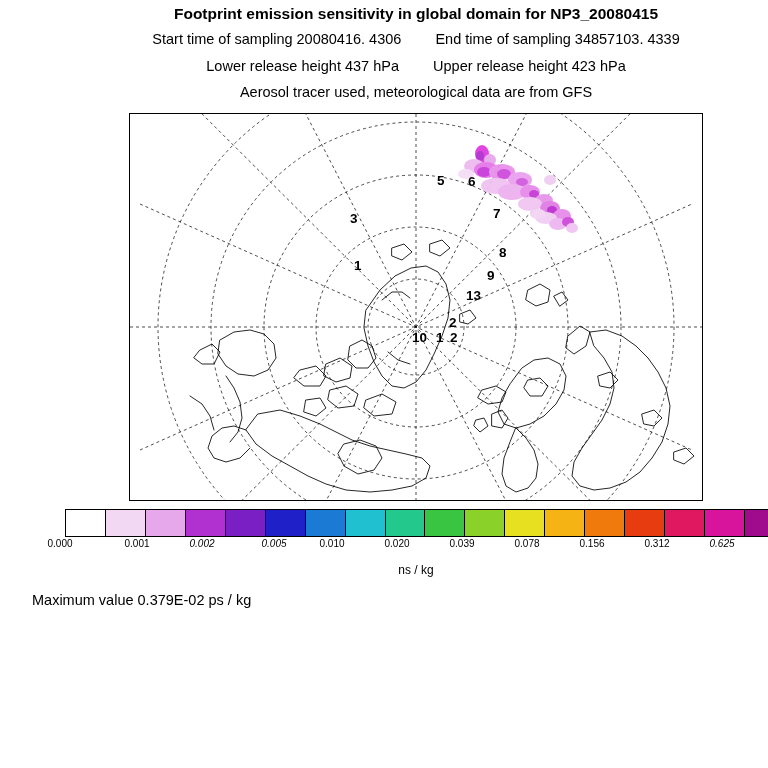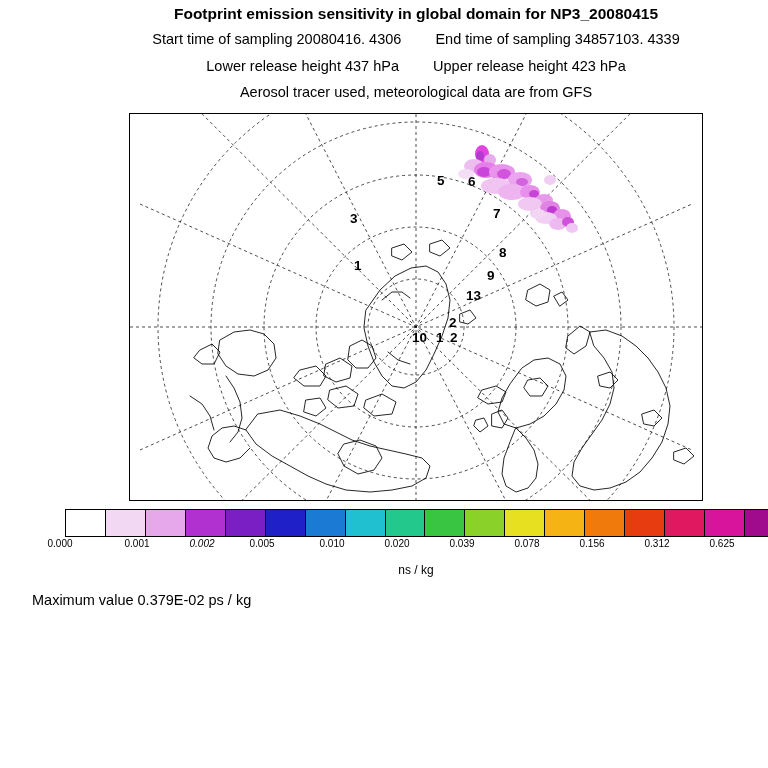--- a/index.html
+++ b/index.html
@@ -272,27 +272,27 @@
     <div class="cbar-cell" style="background:#e63c10"></div>
     <div class="cbar-cell" style="background:#e01860"></div>
     <div class="cbar-cell" style="background:#d8149c"></div>
     <div class="cbar-cell" style="background:#a00a8c"></div>
   </div>
 
   <div class="cbar-ticks">
     <span class="cbar-tick" style="left:28px;">0.000</span>
     <span class="cbar-tick" style="left:105px;">0.001</span>
     <span class="cbar-tick" style="left:170px;font-style:italic;">0.002</span>
-    <span class="cbar-tick" style="left:230px;">0.005</span>
+    <span class="cbar-tick" style="left:242px;font-style:italic;">0.005</span>
     <span class="cbar-tick" style="left:300px;">0.010</span>
     <span class="cbar-tick" style="left:365px;">0.020</span>
     <span class="cbar-tick" style="left:430px;">0.039</span>
     <span class="cbar-tick" style="left:495px;">0.078</span>
     <span class="cbar-tick" style="left:560px;">0.156</span>
     <span class="cbar-tick" style="left:625px;">0.312</span>
-    <span class="cbar-tick" style="left:690px;">0.625</span>
+    <span class="cbar-tick" style="left:690px;font-style:italic;">0.625</span>
     <span class="cbar-tick" style="left:748px;">1.250</span>
   </div>
 
   <div class="cbar-units">ns / kg</div>
   <div class="maxval">Maximum value  0.379E-02 ps / kg</div>
 
 </div>
 
 </body></html>

